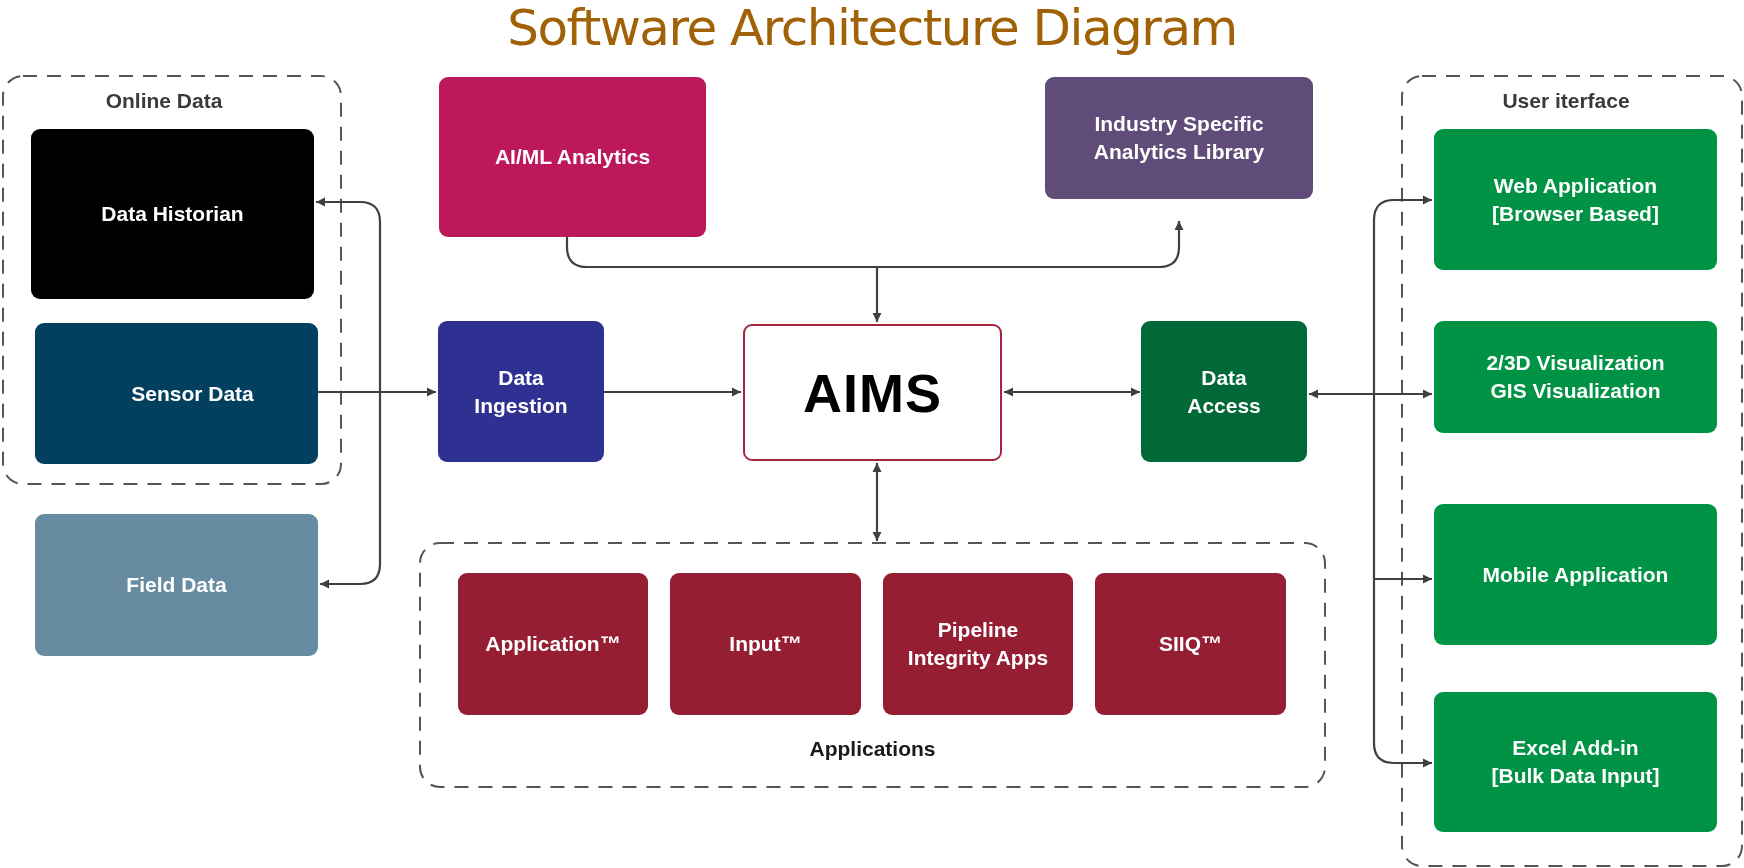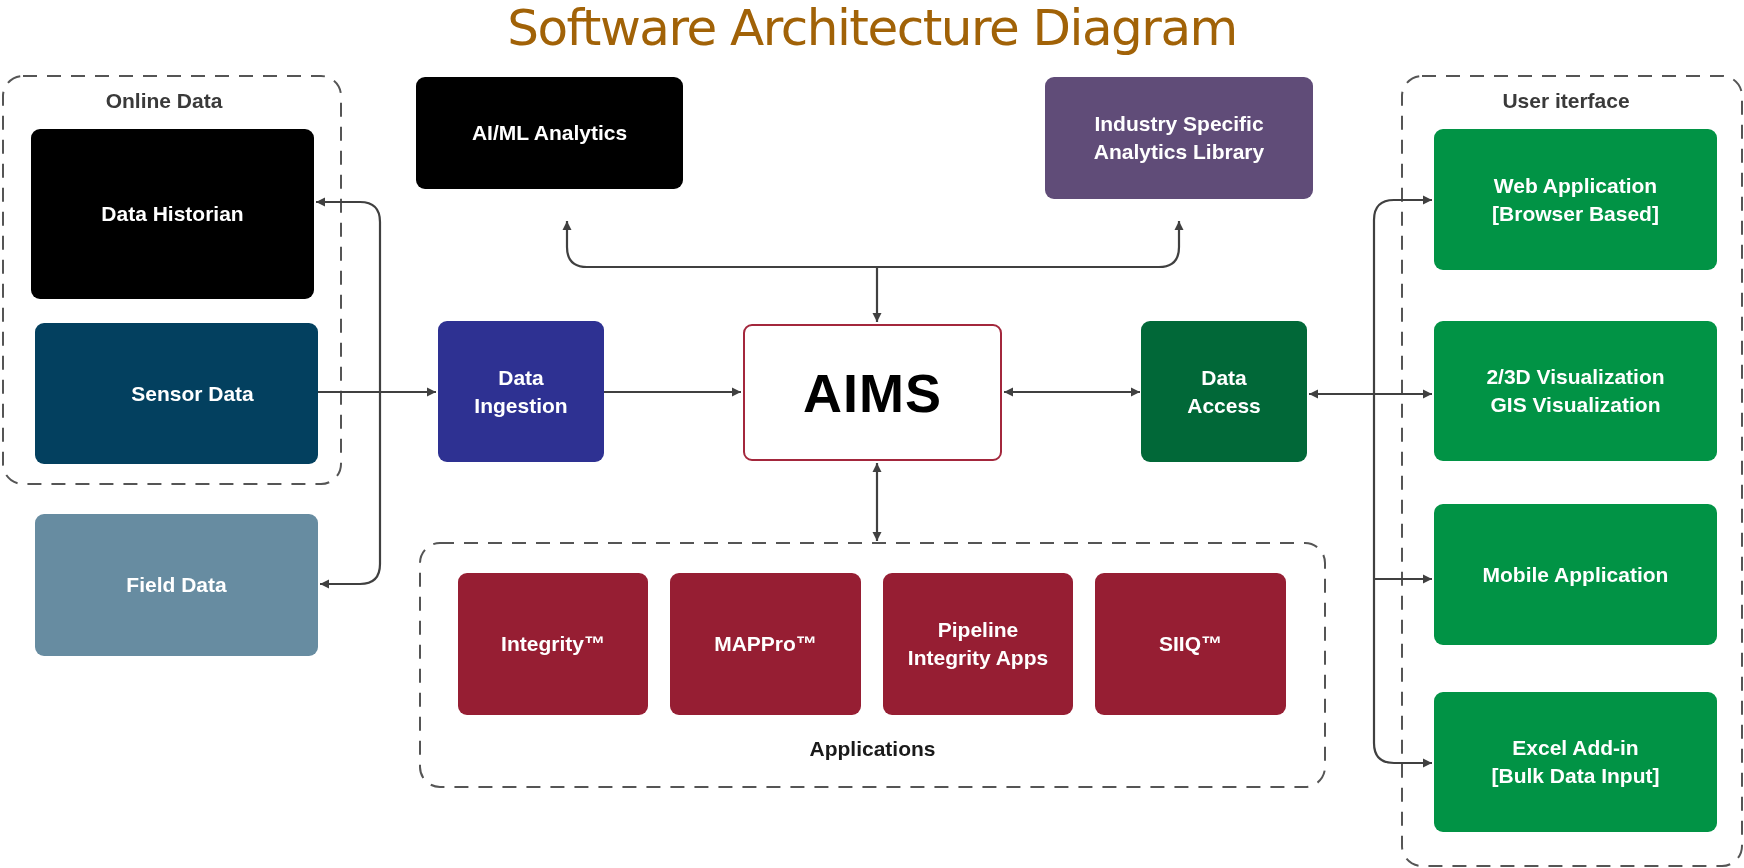--- a/index.html
+++ b/index.html
@@ -58,35 +58,35 @@
 </svg>
 
 <div class="group-label" style="left:3px;width:322px;top:89px;">Online Data</div>
 <div class="group-label" style="left:1402px;width:328px;top:89px;">User iterface</div>
 <div class="group-label" style="left:420px;width:905px;top:737px;color:#1a1a1a;">Applications</div>
 
 <div class="node" style="left:31px;top:129px;width:283px;height:170px;background:#000000;">Data Historian</div>
 <div class="node" style="left:35px;top:323px;width:283px;height:141px;background:#03405f;padding-left:32px;">Sensor Data</div>
 <div class="node" style="left:35px;top:514px;width:283px;height:142px;background:#678ca1;">Field Data</div>
 
-<div class="node" style="left:416px;top:77px;width:267px;height:112px;background:#000000;">AI/ML Analytics</div>
+<div class="node" style="left:439px;top:77px;width:267px;height:160px;background:#be185d;">AI/ML Analytics</div>
 <div class="node" style="left:1045px;top:77px;width:268px;height:122px;background:#604c78;">Industry Specific
 Analytics Library</div>
 
 <div class="node" style="left:438px;top:321px;width:166px;height:141px;background:#2e3192;">Data
 Ingestion</div>
 <div class="node aims" style="left:743px;top:324px;width:259px;height:137px;">AIMS</div>
 <div class="node" style="left:1141px;top:321px;width:166px;height:141px;background:#016838;">Data
 Access</div>
 
 <div class="node" style="left:1434px;top:129px;width:283px;height:141px;background:#019345;">Web Application
 [Browser Based]</div>
-<div class="node" style="left:1434px;top:321px;width:283px;height:140px;background:#019345;">2/3D Visualization
+<div class="node" style="left:1434px;top:321px;width:283px;height:112px;background:#019345;">2/3D Visualization
 GIS Visualization</div>
 <div class="node" style="left:1434px;top:504px;width:283px;height:141px;background:#019345;">Mobile Application</div>
 <div class="node" style="left:1434px;top:692px;width:283px;height:140px;background:#019345;">Excel Add-in
 [Bulk Data Input]</div>
 
-<div class="node" style="left:458px;top:573px;width:190px;height:142px;background:#961e33;">Integrity™</div>
-<div class="node" style="left:670px;top:573px;width:191px;height:142px;background:#961e33;">MAPPro™</div>
+<div class="node" style="left:458px;top:573px;width:190px;height:142px;background:#961e33;">Application™</div>
+<div class="node" style="left:670px;top:573px;width:191px;height:142px;background:#961e33;">Input™</div>
 <div class="node" style="left:883px;top:573px;width:190px;height:142px;background:#961e33;">Pipeline
 Integrity Apps</div>
 <div class="node" style="left:1095px;top:573px;width:191px;height:142px;background:#961e33;">SIIQ™</div>
 
 </body></html>

